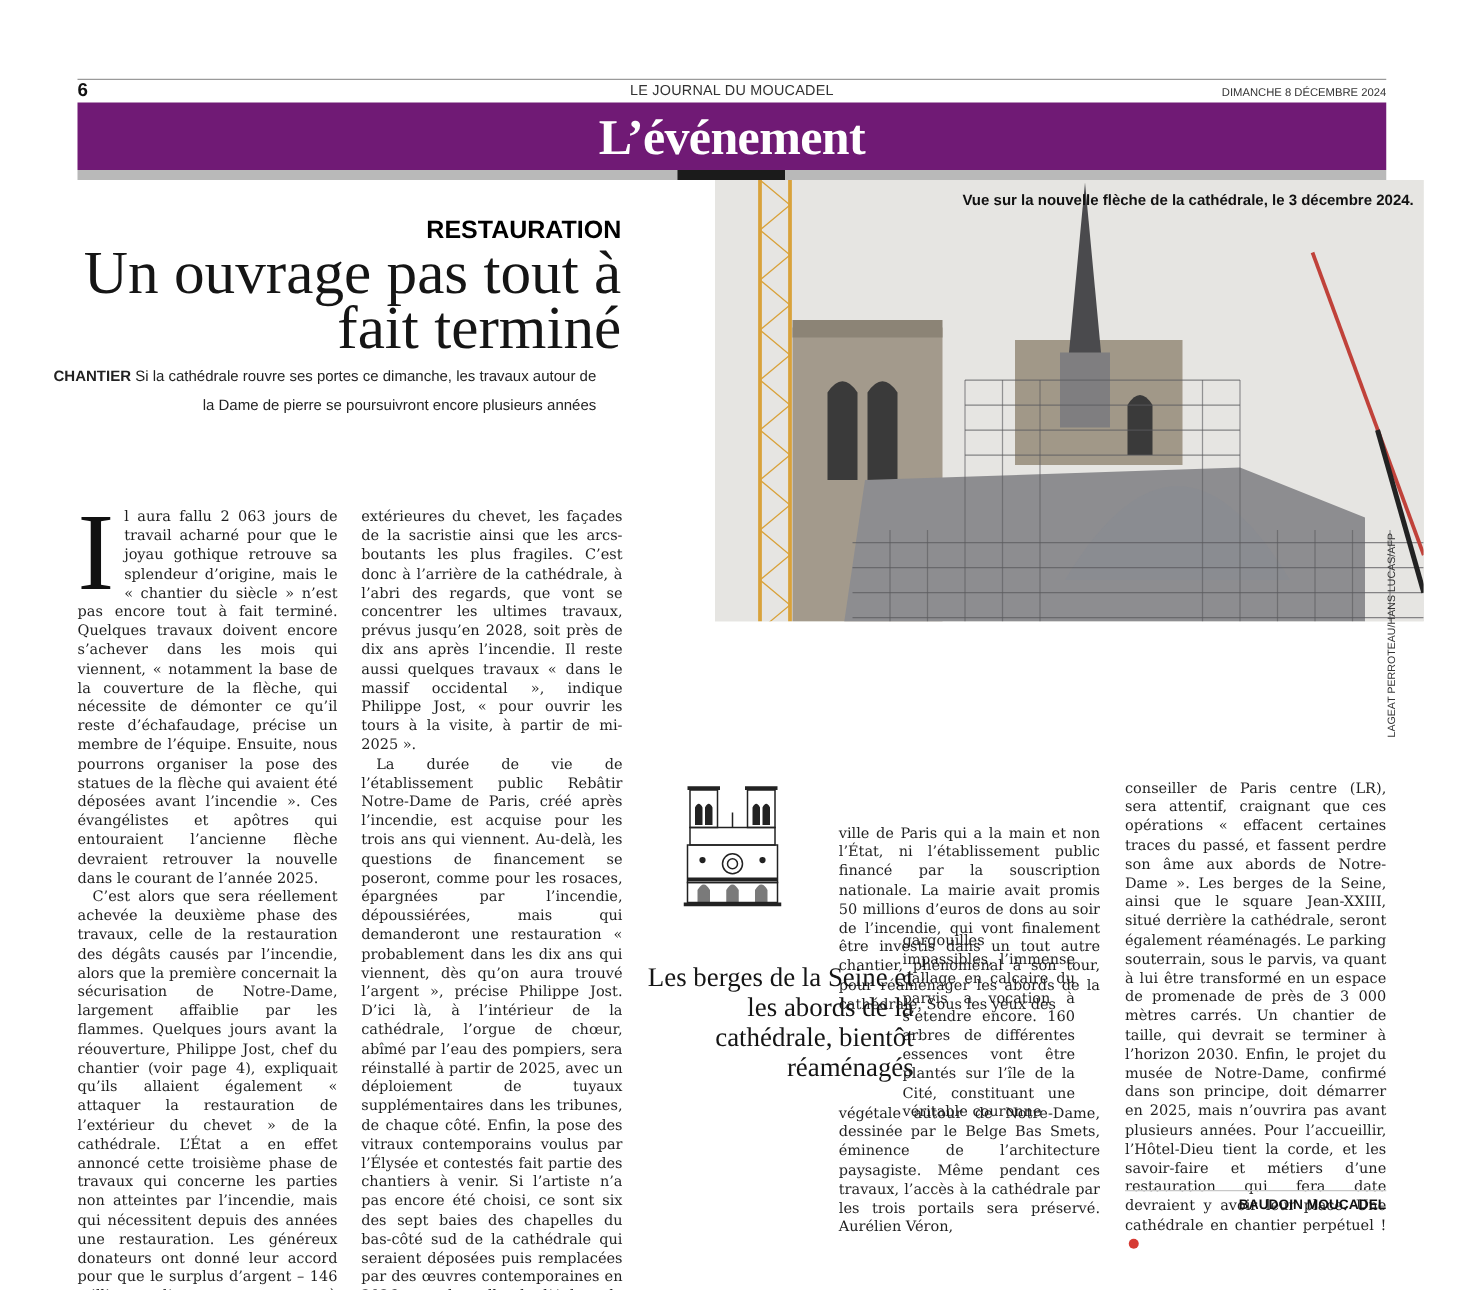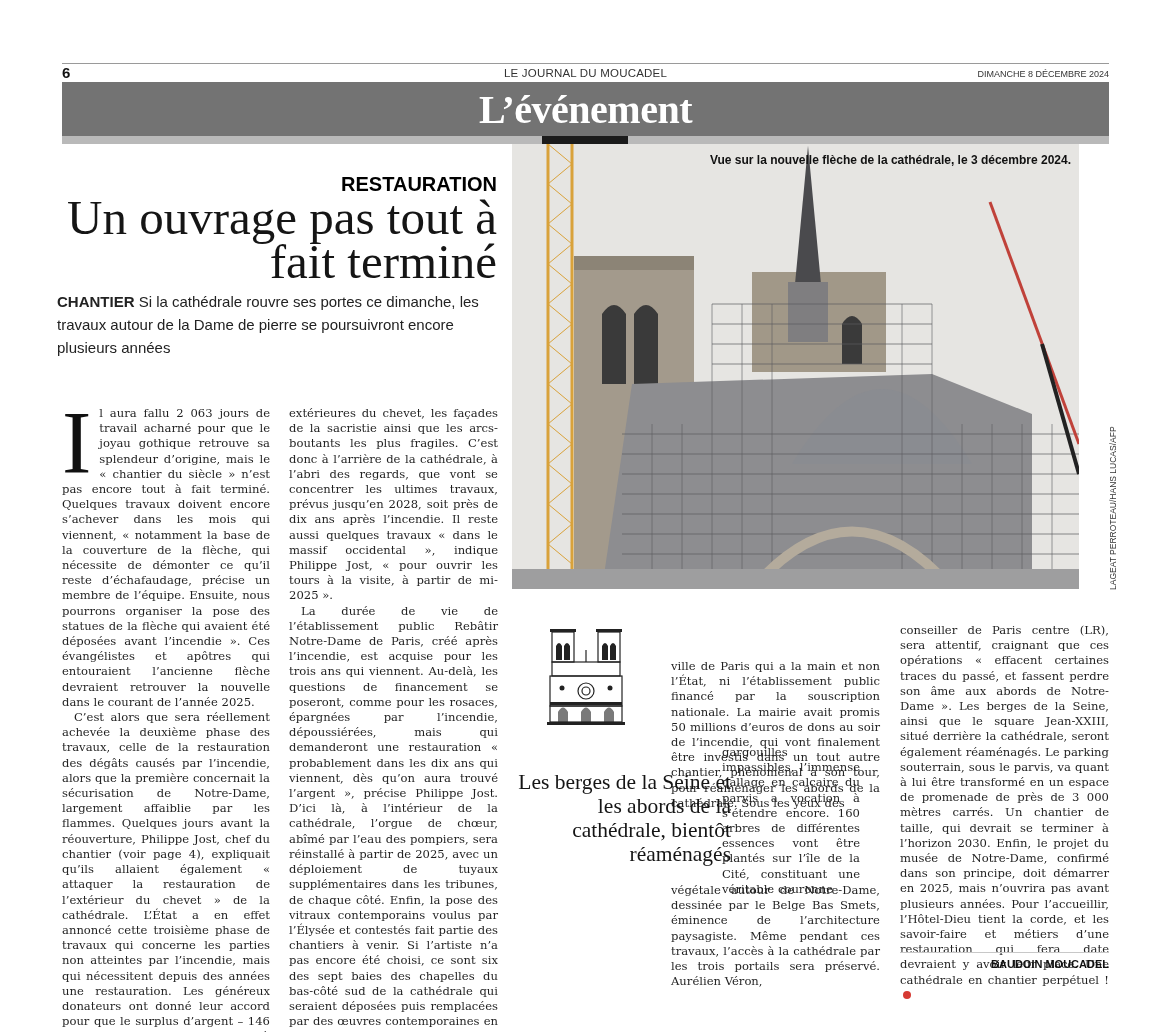--- a/index.html
+++ b/index.html
@@ -4,33 +4,33 @@
 <style>
   html, body { margin: 0; padding: 0; background: #ffffff; }
   body { width: 1176px; height: 1032px; position: relative; overflow: hidden; font-family: "DejaVu Serif", serif; color: #1a1a1a; }
   .abs { position: absolute; }
 
   
   #top-rule { left: 62px; top: 63px; width: 1047px; height: 1px; background: #9a9a9a; }
   #page-num { left: 62px; top: 64px; font-family: "Liberation Sans", sans-serif; font-weight: bold; font-size: 15px; color: #111; }
   #journal-name { left: 62px; width: 1047px; top: 67px; text-align: center; font-family: "Liberation Sans", sans-serif; font-size: 11.5px; letter-spacing: 0.2px; color: #333; }
   #issue-date { right: 67px; top: 69px; font-family: "Liberation Sans", sans-serif; font-size: 9px; color: #333; padding-left: 24px; }
-  #banner { left: 62px; top: 82px; width: 1047px; height: 54px; background: #737373; }
+  #banner { left: 62px; top: 82px; width: 1047px; height: 54px; background: #701a75; }
   #banner-title { left: 0; width: 100%; top: 4px; text-align: center; font-family: "Liberation Serif", serif; font-weight: bold; font-size: 40px; color: #ffffff; letter-spacing: -0.5px; }
   #banner-under { left: 62px; top: 136px; width: 1047px; height: 8px; background: #b9b9b9; }
   #banner-tab { left: 542px; top: 136px; width: 86px; height: 8px; background: #1b1b1b; }
 
   
   #kicker { right: 679px; top: 173px; font-family: "Liberation Sans", sans-serif; font-weight: bold; font-size: 20px; color: #000000; }
   #headline { right: 679px; top: 196px; width: 440px; text-align: right; font-family: "Liberation Serif", serif; font-size: 49px; line-height: 44px; color: #151515; }
-  #deck { right: 679px; top: 290px; width: 440px; font-family: "Liberation Sans", sans-serif; font-size: 15px; line-height: 23px; color: #222; }
+  #deck { right: 699px; top: 290px; width: 440px; text-align: right; font-family: "Liberation Sans", sans-serif; font-size: 12px; line-height: 23px; color: #222; }
   #deck b { font-weight: bold; }
 
   
-  #photo { left: 512px; top: 144px; width: 567px; height: 445px; background: linear-gradient(#e9e8e5, #dfdedb); overflow: hidden; }
+  #photo { left: 572px; top: 144px; width: 567px; height: 353px; background: linear-gradient(#e9e8e5, #dfdedb); overflow: hidden; }
   #photo svg { display: block; }
   #photo-caption { right: 8px; top: 9px; text-align: right; font-family: "Liberation Sans", sans-serif; font-weight: bold; font-size: 12px; line-height: 14px; color: #111; }
   #photo-credit { left: 1108px; top: 590px; transform-origin: 0 0; transform: rotate(-90deg); font-family: "Liberation Sans", sans-serif; font-size: 8.5px; color: #333; white-space: nowrap; }
 
   
   .col { font-family: "DejaVu Serif", serif; font-size: 11.6px; line-height: 15.2px; color: #1f1f1f; text-align: justify; hyphens: auto; }
   .col p { margin: 0; }
   .col p + p { text-indent: 12px; }
   #col1 { left: 62px; top: 406px; width: 208px; }
   #col2 { left: 289px; top: 406px; width: 209px; }

